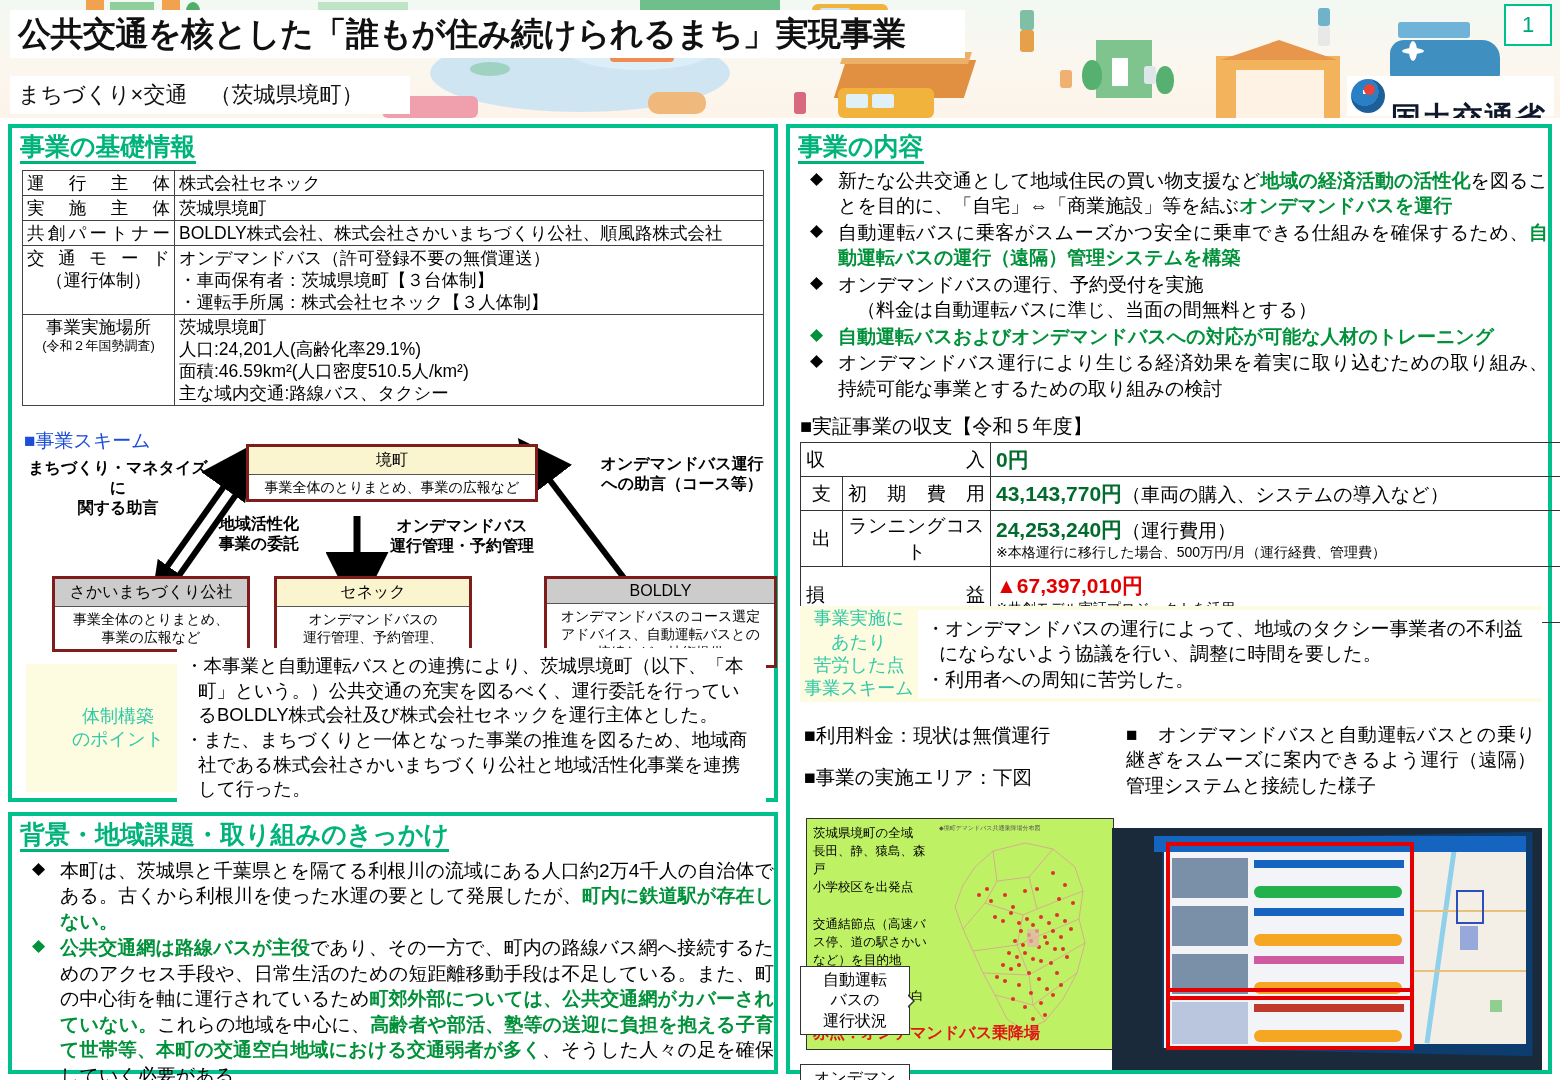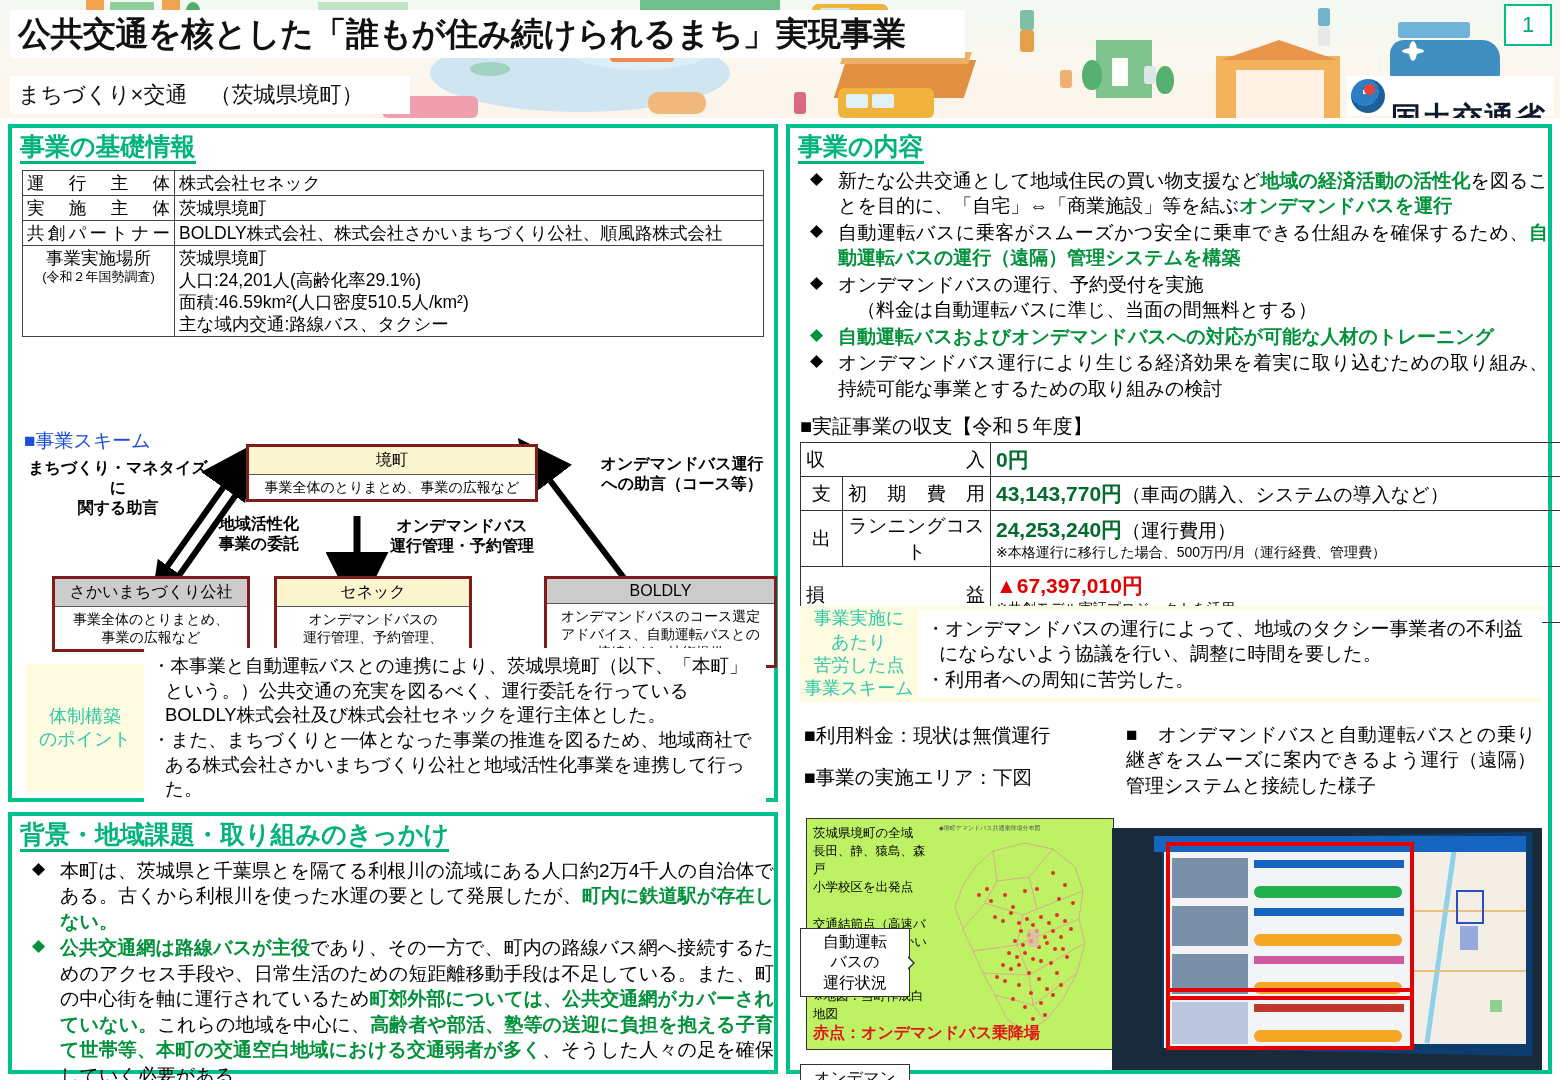--- a/index.html
+++ b/index.html
@@ -195,20 +195,29 @@
     <tr>
       <td class="lab">実 施 主 体</td>
       <td>茨城県境町</td>
     </tr>
     <tr>
       <td class="lab">共創パートナー</td>
       <td>BOLDLY株式会社、株式会社さかいまちづくり公社、順風路株式会社</td>
     </tr>
     <tr>
       <td class="lab">
+        <span class="ctr" style="display:block;text-align:justify;text-align-last:justify;">交 通 モ ー ド</span>
+        <span class="ctr" style="display:block;">（運行体制）</span>
+      </td>
+      <td style="white-space:pre-line;">オンデマンドバス（許可登録不要の無償運送）
+・車両保有者：茨城県境町【３台体制】
+・運転手所属：株式会社セネック【３人体制】</td>
+    </tr>
+    <tr>
+      <td class="lab">
         <span class="ctr" style="display:block;text-align-last:center;">事業実施場所</span>
         <span class="sm">(令和２年国勢調査)</span>
       </td>
       <td style="white-space:pre-line;">茨城県境町
 人口:24,201人(高齢化率29.1%)
 面積:46.59km²(人口密度510.5人/km²)
 主な域内交通:路線バス、タクシー</td>
     </tr>
   </tbody>
     </table>
@@ -263,21 +272,21 @@
     <div class="slabel" style="left:170px;top:86px;width:130px;white-space:pre-line;">地域活性化
 事業の委託</div>
     <div class="slabel" style="left:348px;top:88px;width:180px;white-space:pre-line;">オンデマンドバス
 運行管理・予約管理</div>
     <div class="slabel" style="left:570px;top:26px;width:176px;white-space:pre-line;">オンデマンドバス運行
 への助言（コース等）</div>
   </div>
 
   
   <div class="pbox" style="left:14px;top:536px;width:740px;height:128px;">
-    <div class="ttl" style="white-space:pre-line;">体制構築
+    <div class="ttl" style="white-space:pre-line;margin-left:33px;">体制構築
 のポイント</div>
     <div class="body">
       <p>・本事業と自動運転バスとの連携により、茨城県境町（以下、「本町」という。）公共交通の充実を図るべく、運行委託を行っているBOLDLY株式会社及び株式会社セネックを運行主体とした。</p>
       <p>・また、まちづくりと一体となった事業の推進を図るため、地域商社である株式会社さかいまちづくり公社と地域活性化事業を連携して行った。</p>
     </div>
   </div>
 </div>
 
 <div class="panel" id="left-bottom">
   <div class="sec-title">背景・地域課題・取り組みのきっかけ</div>
@@ -475,20 +484,20 @@
     <div style="position:absolute;left:142px;top:128px;width:150px;height:8px;background:#d05aa0;"></div>
     <div style="position:absolute;left:142px;top:154px;width:148px;height:12px;background:#f5a623;border-radius:6px;"></div>
     <div style="position:absolute;left:60px;top:174px;width:76px;height:42px;background:#b9c6de;"></div>
     <div style="position:absolute;left:142px;top:176px;width:150px;height:8px;background:#c0392b;"></div>
     <div style="position:absolute;left:142px;top:202px;width:148px;height:12px;background:#f5a623;border-radius:6px;"></div>
 
     <div class="redframe" style="left:54px;top:14px;width:248px;height:158px;"></div>
     <div class="redframe" style="left:54px;top:160px;width:248px;height:62px;"></div>
   </div>
 
-  <div class="callout tip-r" style="left:10px;top:800px;width:110px;white-space:pre-line;">自動運転
+  <div class="callout tip-r" style="left:10px;top:838px;width:110px;white-space:pre-line;">自動運転
 バスの
 運行状況</div>
   <div class="callout tip-r" style="left:10px;top:936px;width:110px;white-space:pre-line;">オンデマン
 ドバスの
 運行状況</div>
   
 </div>
 
 </body></html>

